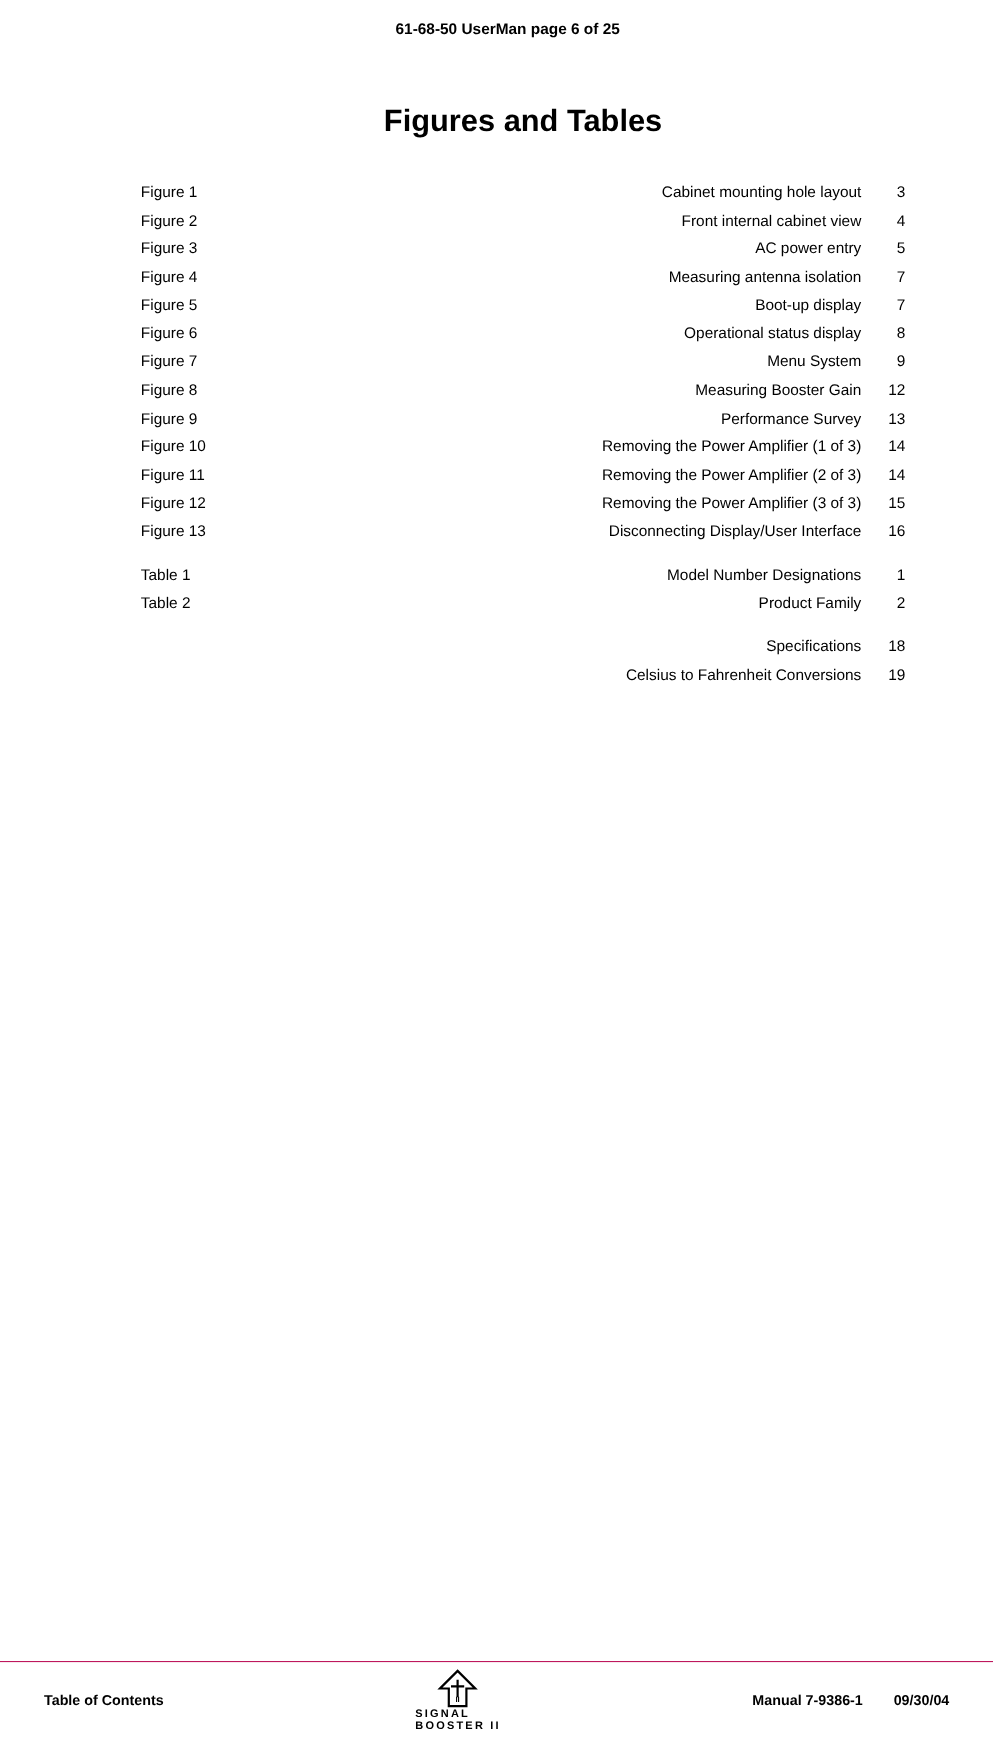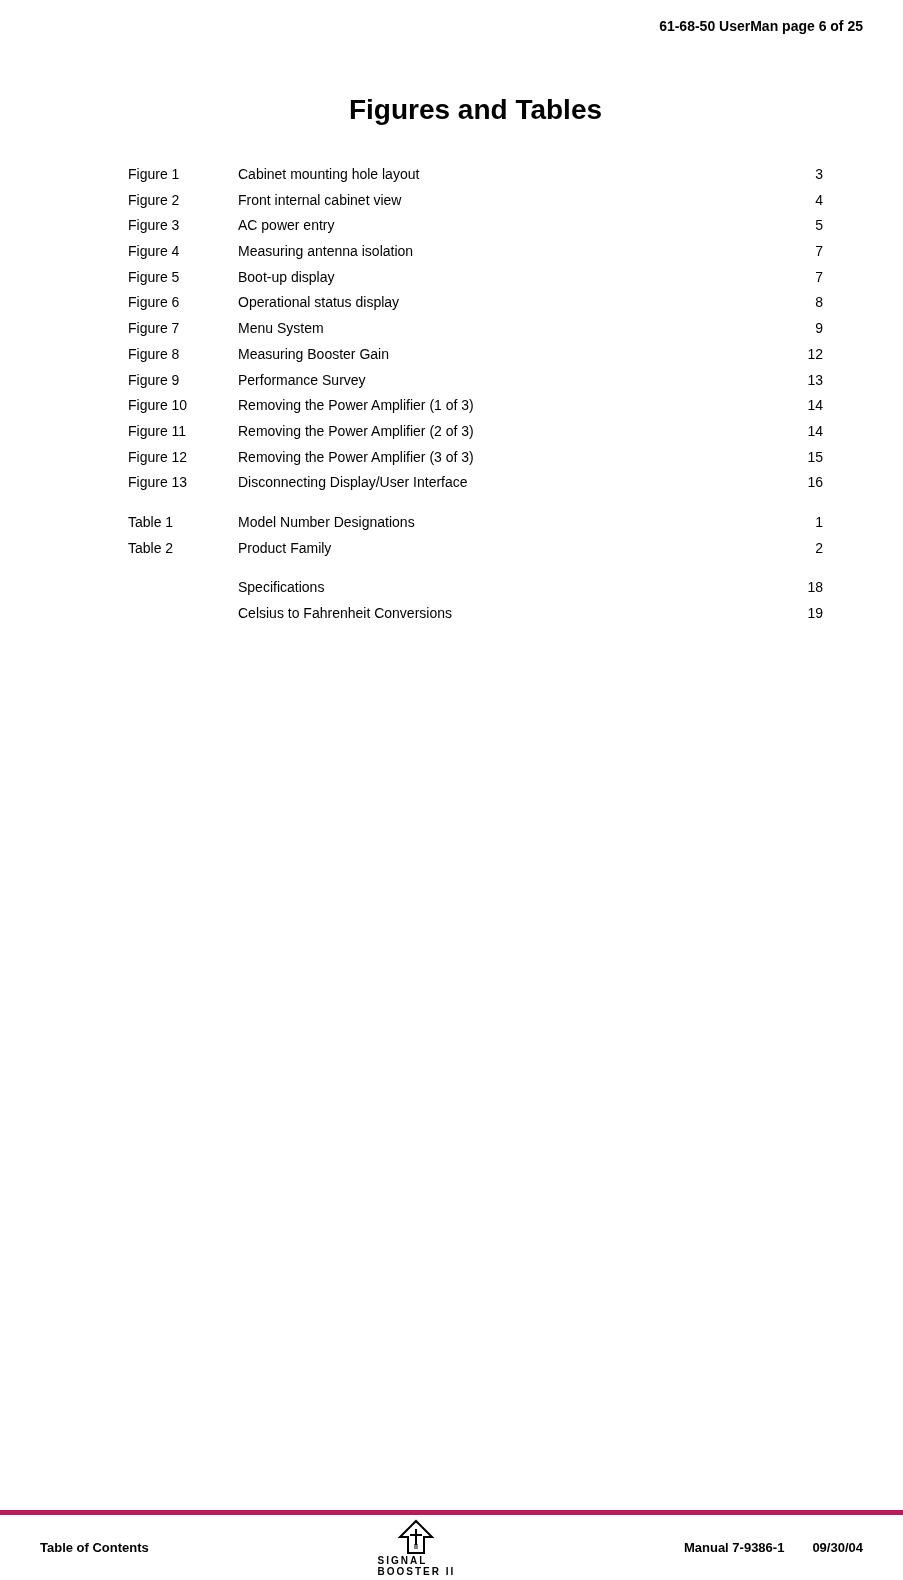--- a/index.html
+++ b/index.html
@@ -12,21 +12,21 @@
       width: 903px;
       min-height: 1580px;
       background: #ffffff;
       font-family: Arial, Helvetica, sans-serif;
       font-size: 14px;
       color: #000000;
       position: relative;
     }
 
     .page-header {
-      text-align: right;
+      text-align: center;
       padding: 18px 40px 0 60px;
       font-size: 14px;
       font-weight: bold;
     }
 
     .page-content {
       padding: 60px 80px 100px 80px;
       margin-left: 48px;
     }
 
@@ -48,34 +48,35 @@
       line-height: 1.55;
     }
 
     .toc-label {
       width: 110px;
       white-space: nowrap;
     }
 
     .toc-description {
       padding-left: 10px;
+      text-align: right;
     }
 
     .toc-page {
       text-align: right;
       width: 40px;
     }
 
     .page-footer {
       position: absolute;
       bottom: 0;
       left: 0;
       right: 0;
       height: 70px;
-      border-top: 5px solid #be185d;
+      border-top: 1px solid #be185d;
       display: flex;
       align-items: center;
       justify-content: space-between;
       padding: 0 40px;
     }
 
     .footer-left {
       font-size: 13px;
       font-weight: bold;
     }

